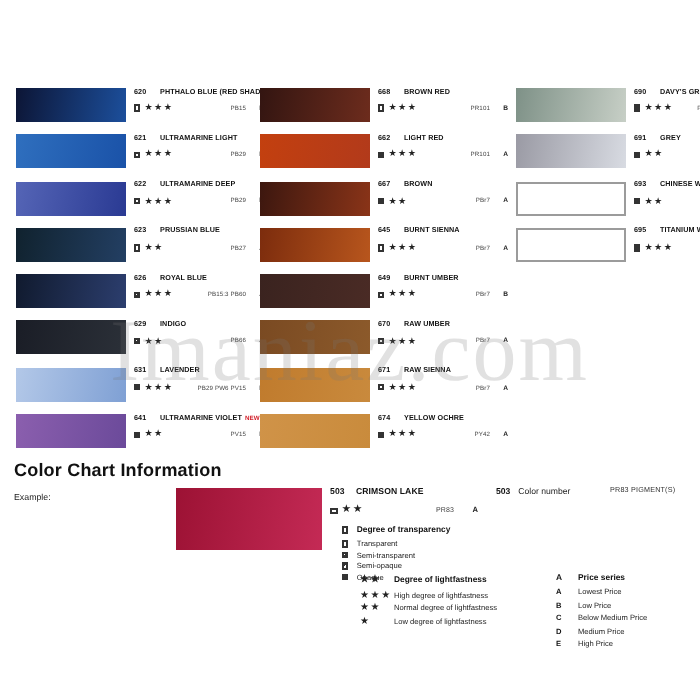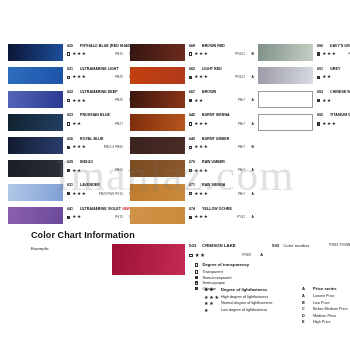--- a/index.html
+++ b/index.html
@@ -138,21 +138,20 @@
   }
 
   
   #info {
     position: absolute;
     left: 0;
     top: 230px;
     width: 304px;
     height: 120px;
     z-index: 20;
-    margin-left: 24px;
   }
   #info-title {
     position: absolute;
     left: 7px;
     top: 0px;
     font-size: 9px;
     font-weight: bold;
     color: #111;
     letter-spacing: 0.1px;
   }

